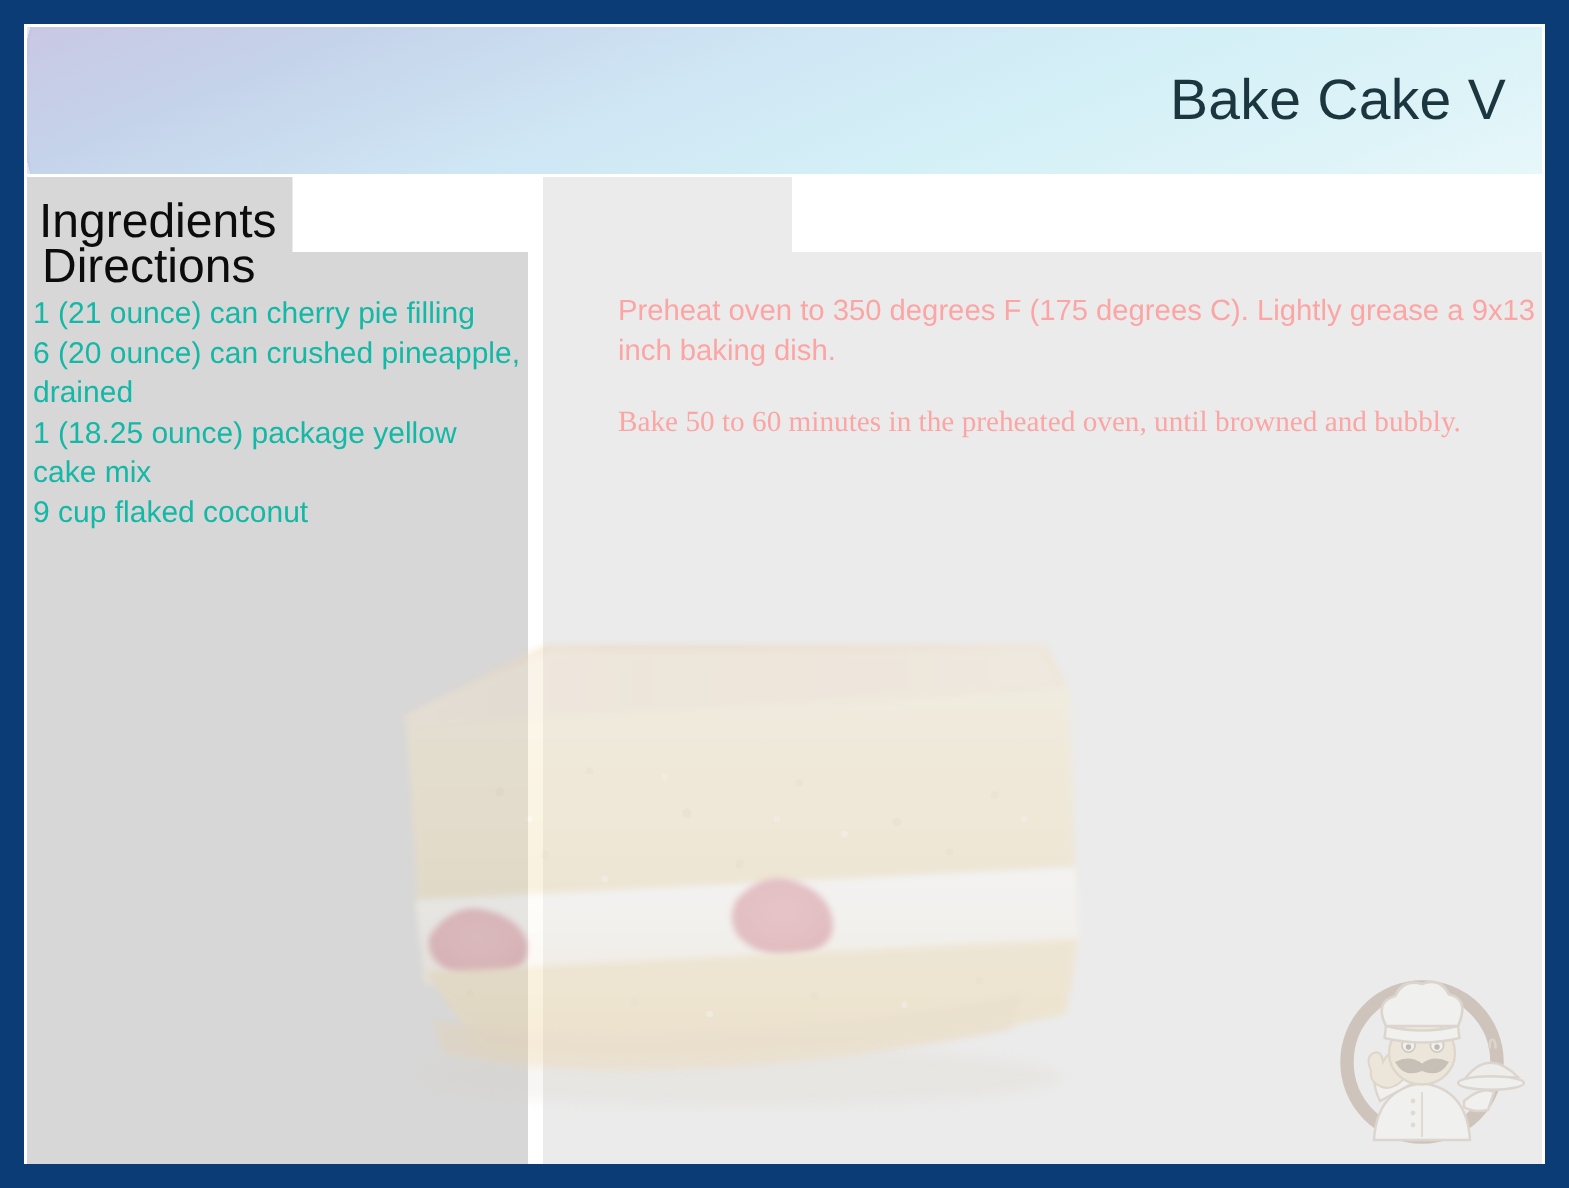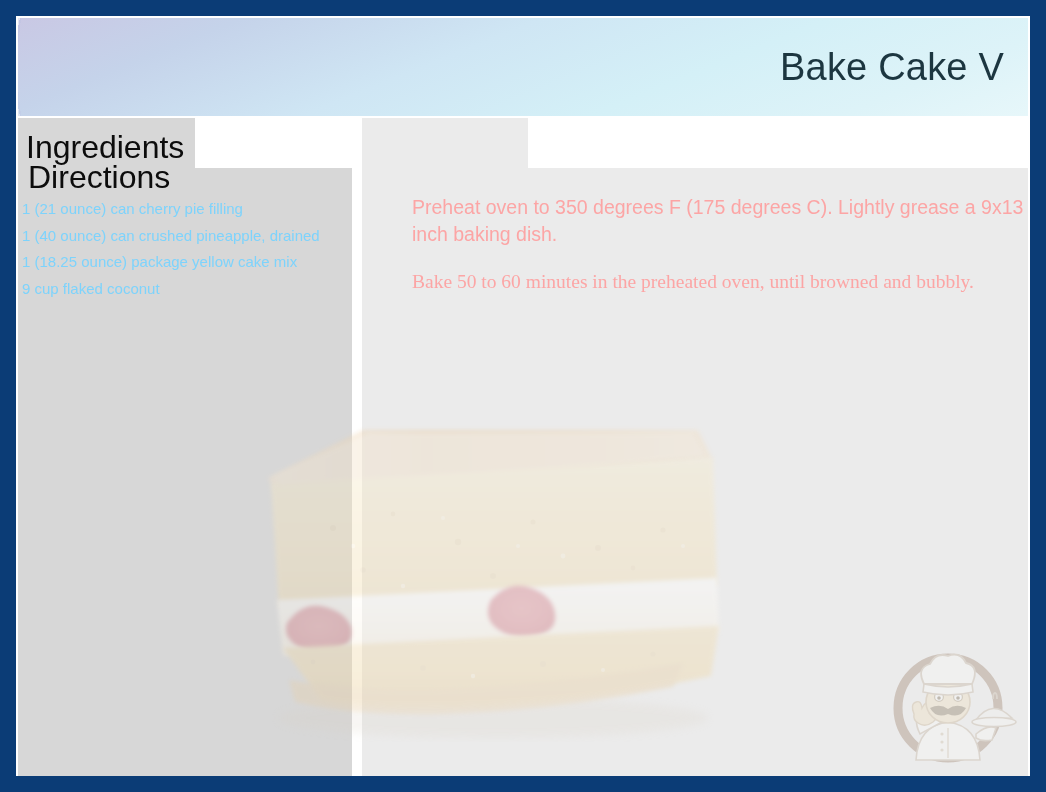--- a/index.html
+++ b/index.html
@@ -116,23 +116,23 @@
     height: 126px;
     opacity: .30;
     pointer-events: none;
   }
 
   
   #ingredients-list {
     position: absolute;
     left: 4px; top: 78px;
     width: 326px;
-    font-size: 15px;
+    font-size: 20px;
     line-height: 26.5px;
-    color: #7dd3fc;
+    color: #14b8a6;
   }
   #ingredients-list li {
     list-style: none;
   }
 
   #directions-body {
     position: absolute;
     left: 350px; top: 76px;
     width: 650px;
     font-size: 19.5px;
@@ -276,21 +276,21 @@
       <path d="M34 42 q-8 -16 6 -20 q6 -12 18 -8 q12 -5 18 7 q14 3 6 21 z" fill="#fdfdfb" stroke="#b9a68e" stroke-width="1.8"></path>
       <path d="M34 42 q24 6 48 0 l1 8 q-25 6 -50 0 z" fill="#fdfdfb" stroke="#b9a68e" stroke-width="1.6"></path>
     </svg>
 
     <div class="section-heading stack" id="ingredients-heading">Ingredients</div>
 
     <div class="section-heading stack" id="directions-heading">Directions</div>
 
     <ul id="ingredients-list" class="stack">
       <li>1 (21 ounce) can cherry pie filling</li>
-      <li>1 (40 ounce) can crushed pineapple, drained</li>
+      <li>6 (20 ounce) can crushed pineapple, drained</li>
       <li>1 (18.25 ounce) package yellow cake mix</li>
       <li>9 cup flaked coconut</li>
     </ul>
 
     <div id="directions-body" class="stack">
       <p>Preheat oven to 350 degrees F (175 degrees C). Lightly grease a 9x13 inch baking dish.</p>
       <p>Bake 50 to 60 minutes in the preheated oven, until browned and bubbly.</p>
     </div>
 
   </div>

